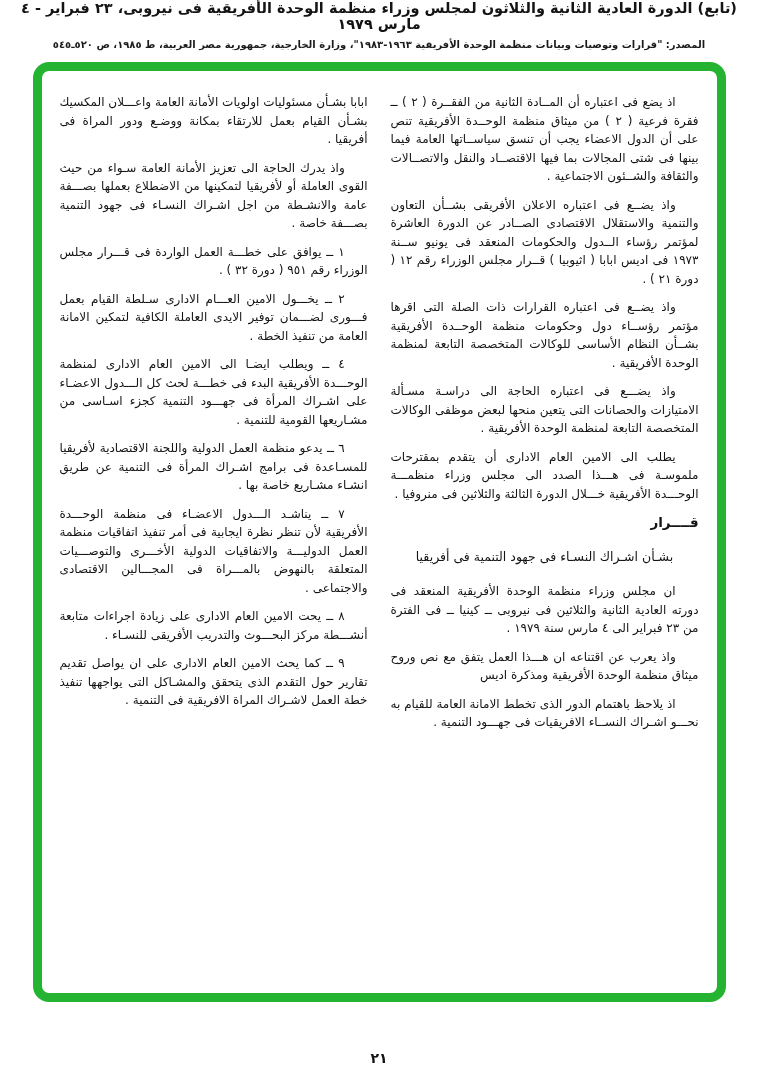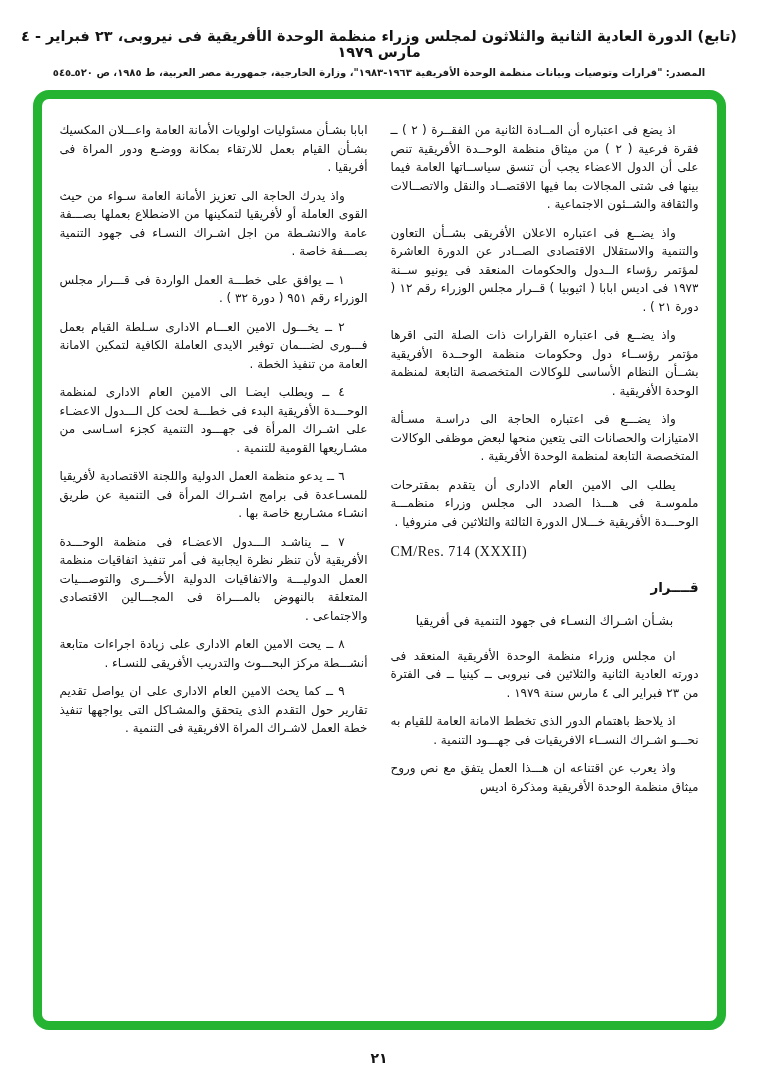--- a/index.html
+++ b/index.html
@@ -9,21 +9,20 @@
   }
   body {
     width: 758px;
     height: 1078px;
     position: relative;
     font-family: "DejaVu Sans", sans-serif;
     color: #141414;
     overflow: hidden;
   }
   .page-header {
-    padding-top: 28px;
     text-align: center;
   }
   .page-header .line1 {
     font-size: 14.5px;
     font-weight: bold;
     letter-spacing: 0.2px;
   }
   .page-header .line2 {
     font-size: 10px;
     font-weight: bold;
@@ -96,26 +95,25 @@
 </div>
 
 <div class="doc-frame">
 
   <div class="col">
     <p>اذ يضع فى اعتباره أن المــادة الثانية من الفقــرة ( ٢ ) ــ فقرة فرعية ( ٢ ) من ميثاق منظمة الوحــدة الأفريقية تنص على أن الدول الاعضاء يجب أن تنسق سياســاتها العامة فيما بينها فى شتى المجالات بما فيها الاقتصــاد والنقل والاتصــالات والثقافة والشــئون الاجتماعية .</p>
     <p>واذ يضــع فى اعتباره الاعلان الأفريقى بشــأن التعاون والتنمية والاستقلال الاقتصادى الصــادر عن الدورة العاشرة لمؤتمر رؤساء الــدول والحكومات المنعقد فى يونيو ســنة ١٩٧٣ فى اديس ابابا ( اثيوبيا ) قــرار مجلس الوزراء رقم ١٢ ( دورة ٢١ ) .</p>
     <p>واذ يضــع فى اعتباره القرارات ذات الصلة التى اقرها مؤتمر رؤســاء دول وحكومات منظمة الوحــدة الأفريقية بشــأن النظام الأساسى للوكالات المتخصصة التابعة لمنظمة الوحدة الأفريقية .</p>
     <p>واذ يضـــع فى اعتباره الحاجة الى دراسـة مسـألة الامتيازات والحصانات التى يتعين منحها لبعض موظفى الوكالات المتخصصة التابعة لمنظمة الوحدة الأفريقية .</p>
     <p>يطلب الى الامين العام الادارى أن يتقدم بمقترحات ملموسـة فى هـــذا الصدد الى مجلس وزراء منظمـــة الوحـــدة الأفريقية خـــلال الدورة الثالثة والثلاثين فى منروفيا .</p>
-    <div class="res-ref">CM/Res. 714 (XXXII)</div>
     <div class="res-heading">قــــرار</div>
     <div class="res-subheading">بشـأن اشـراك النسـاء فى جهود التنمية فى أفريقيا</div>
     <p>ان مجلس وزراء منظمة الوحدة الأفريقية المنعقد فى دورته العادية الثانية والثلاثين فى نيروبى ــ كينيا ــ فى الفترة من ٢٣ فبراير الى ٤ مارس سنة ١٩٧٩ .</p>
+    <p>واذ يعرب عن اقتناعه ان هـــذا العمل يتفق مع نص وروح ميثاق منظمة الوحدة الأفريقية ومذكرة اديس</p>
     <p>اذ يلاحظ باهتمام الدور الذى تخطط الامانة العامة للقيام به نحـــو اشـراك النســاء الافريقيات فى جهـــود التنمية .</p>
-    <p>واذ يعرب عن اقتناعه ان هـــذا العمل يتفق مع نص وروح ميثاق منظمة الوحدة الأفريقية ومذكرة اديس</p>
   </div>
 
   <div class="col">
     <p class="no-indent">ابابا بشـأن مسئوليات اولويات الأمانة العامة واعـــلان المكسيك بشـأن القيام بعمل للارتقاء بمكانة ووضـع ودور المراة فى أفريقيا .</p>
     <p>واذ يدرك الحاجة الى تعزيز الأمانة العامة سـواء من حيث القوى العاملة أو لأفريقيا لتمكينها من الاضطلاع بعملها بصـــفة عامة والانشـطة من اجل اشـراك النسـاء فى جهود التنمية بصـــفة خاصة .</p>
     <p>١ ــ يوافق على خطـــة العمل الواردة فى قـــرار مجلس الوزراء رقم ٩٥١ ( دورة ٣٢ ) .</p>
     <p>٢ ــ يخـــول الامين العـــام الادارى سـلطة القيام بعمل فـــورى لضـــمان توفير الايدى العاملة الكافية لتمكين الامانة العامة من تنفيذ الخطة .</p>
     <p>٤ ــ ويطلب ايضـا الى الامين العام الادارى لمنظمة الوحـــدة الأفريقية البدء فى خطـــة لحث كل الـــدول الاعضـاء على اشـراك المرأة فى جهـــود التنمية كجزء اسـاسى من مشـاريعها القومية للتنمية .</p>
     <p>٦ ــ يدعو منظمة العمل الدولية واللجنة الاقتصادية لأفريقيا للمسـاعدة فى برامج اشـراك المرأة فى التنمية عن طريق انشـاء مشـاريع خاصة بها .</p>
     <p>٧ ــ يناشـد الـــدول الاعضـاء فى منظمة الوحـــدة الأفريقية لأن تنظر نظرة ايجابية فى أمر تنفيذ اتفاقيات منظمة العمل الدوليـــة والاتفاقيات الدولية الأخـــرى والتوصـــيات المتعلقة بالنهوض بالمـــراة فى المجـــالين الاقتصادى والاجتماعى .</p>

